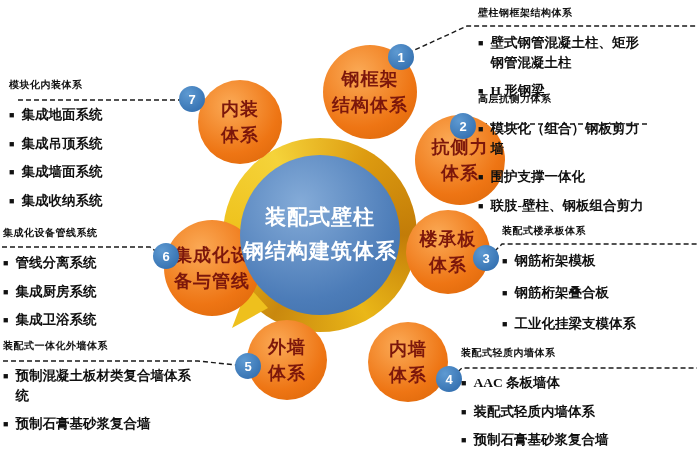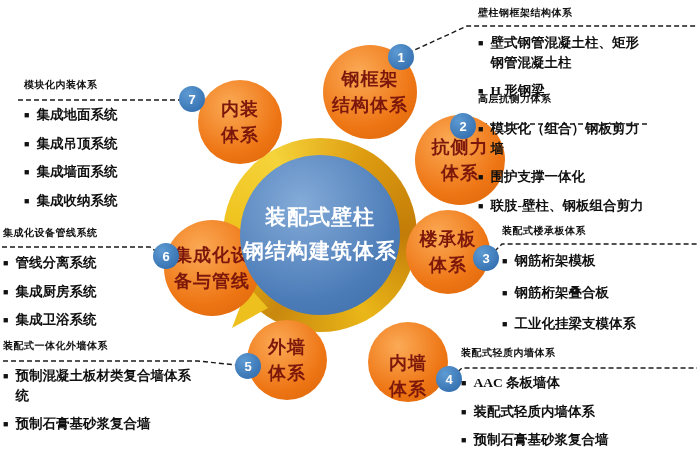--- a/index.html
+++ b/index.html
@@ -19,21 +19,21 @@
     line-height:1.6; letter-spacing:1px; }
 
   .node { position:absolute; border-radius:50%;
     background:radial-gradient(circle at 38% 30%, #fbaa56, #ee7514 62%, #d86407);
     display:flex; align-items:center; justify-content:center; text-align:center; z-index:3; }
   .node span { white-space:pre-line; color:#7c170b; font-weight:bold; font-size:18px;
     line-height:1.45; letter-spacing:1px; }
   .n1 { left:323px; top:45px;  width:94px; height:94px; }
   .n2 { left:415px; top:115px; width:90px; height:90px; }
   .n3 { left:406px; top:210px; width:84px; height:84px; }
-  .n4 { left:368px; top:322px; width:80px; height:80px;align-items:flex-end; }
+  .n4 { left:368px; top:322px; width:80px; height:80px; }
   .n5 { left:247px; top:320px; width:80px; height:80px; }
   .n6 { left:164px; top:220px; width:96px; height:96px;text-align:right; }
   .n7 { left:198px; top:80px;  width:84px; height:84px; }
 
   .badge { position:absolute; width:26px; height:26px; border-radius:50%;
     background:radial-gradient(circle at 35% 30%, #5e9ad2, #2a66a8);
     color:#ffffff; font-weight:bold; font-size:13px; font-family:"Liberation Sans",sans-serif;
     display:flex; align-items:center; justify-content:center; z-index:5; }
   .b1 { left:388px; top:44px; }  .b2 { left:450px; top:113px; }
   .b3 { left:473px; top:245px; } .b4 { left:436px; top:366px; }
@@ -45,21 +45,21 @@
   .item { display:flex; gap:7px; font-weight:bold; font-size:13.5px; line-height:1.45; margin-bottom:9px; }
   .mk { font-size:9px; flex:0 0 auto; margin-top:4px; }
 
   .s1 { left:478px; top:6px;   width:174px; }
   .s2 { left:478px; top:92px; width:174px; }
   .s3 { left:502px; top:224px; width:190px; }
   .s3 .item { margin-bottom:12px; }
   .s4 { left:461px; top:346px; width:226px; }
   .s5 { left:3px;   top:339px; width:190px; }
   .s6 { left:3px;   top:226px; width:170px; }
-  .s7 { left:24px;  top:78px;  width:160px; }
+  .s7 { left:9px;  top:78px;  width:160px; }
 </style>
 </head>
 <body>
 
 <div class="canvas">
 
   <div class="ring"></div>
 
   <svg class="connectors" width="700" height="457">
     <g fill="none" stroke="#1a1a1a" stroke-width="1.4" stroke-dasharray="5 3">

